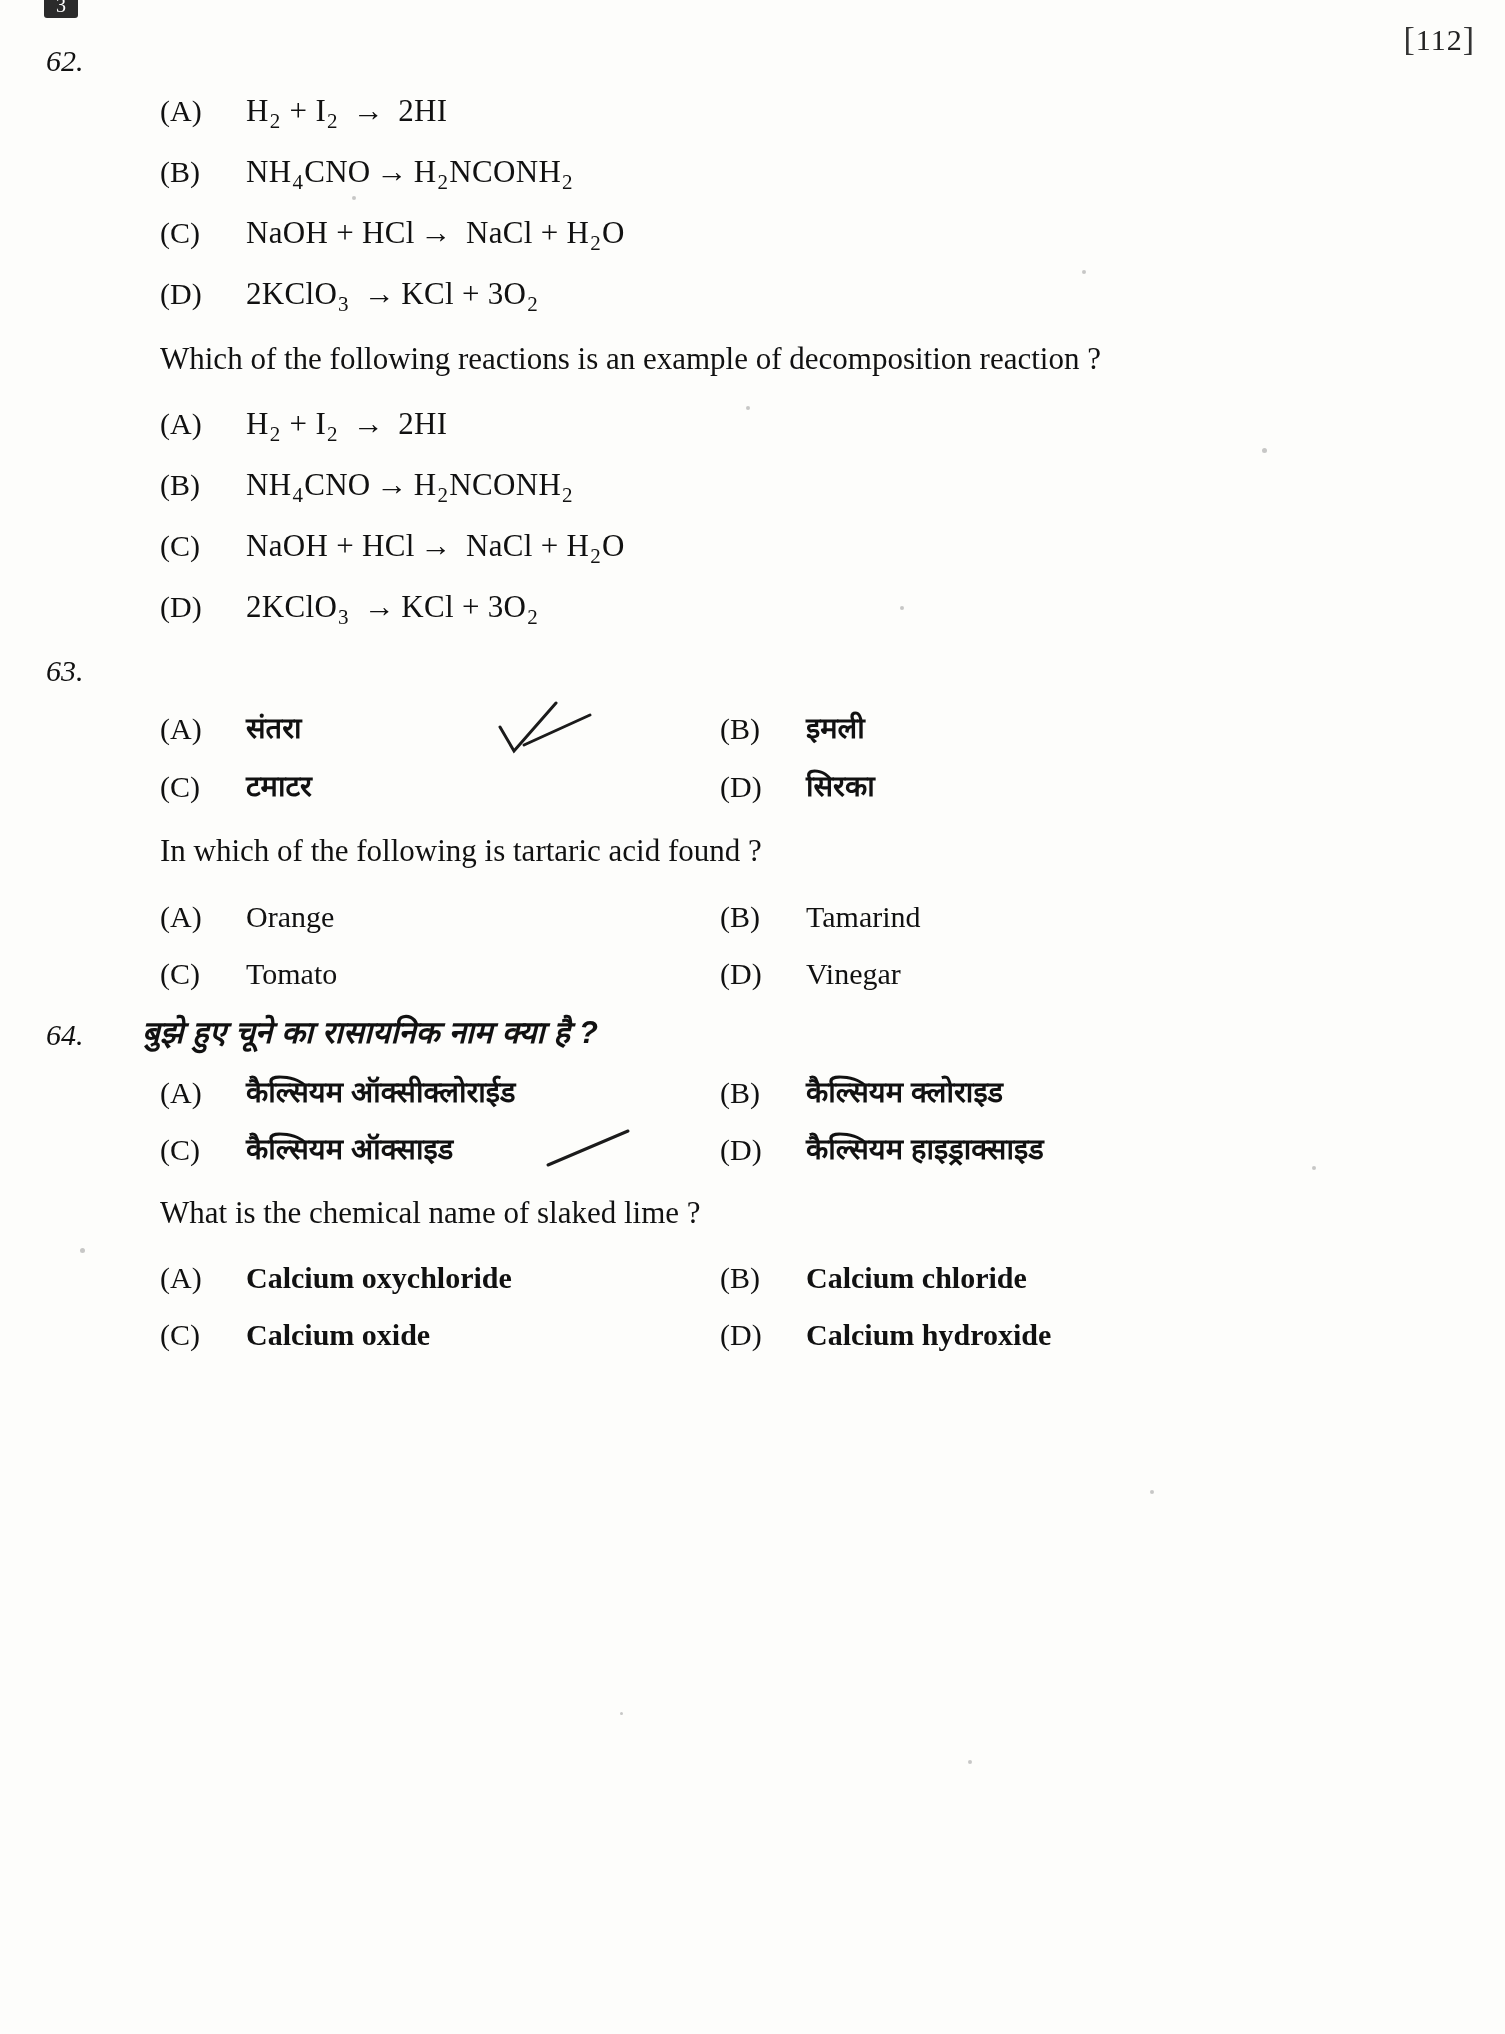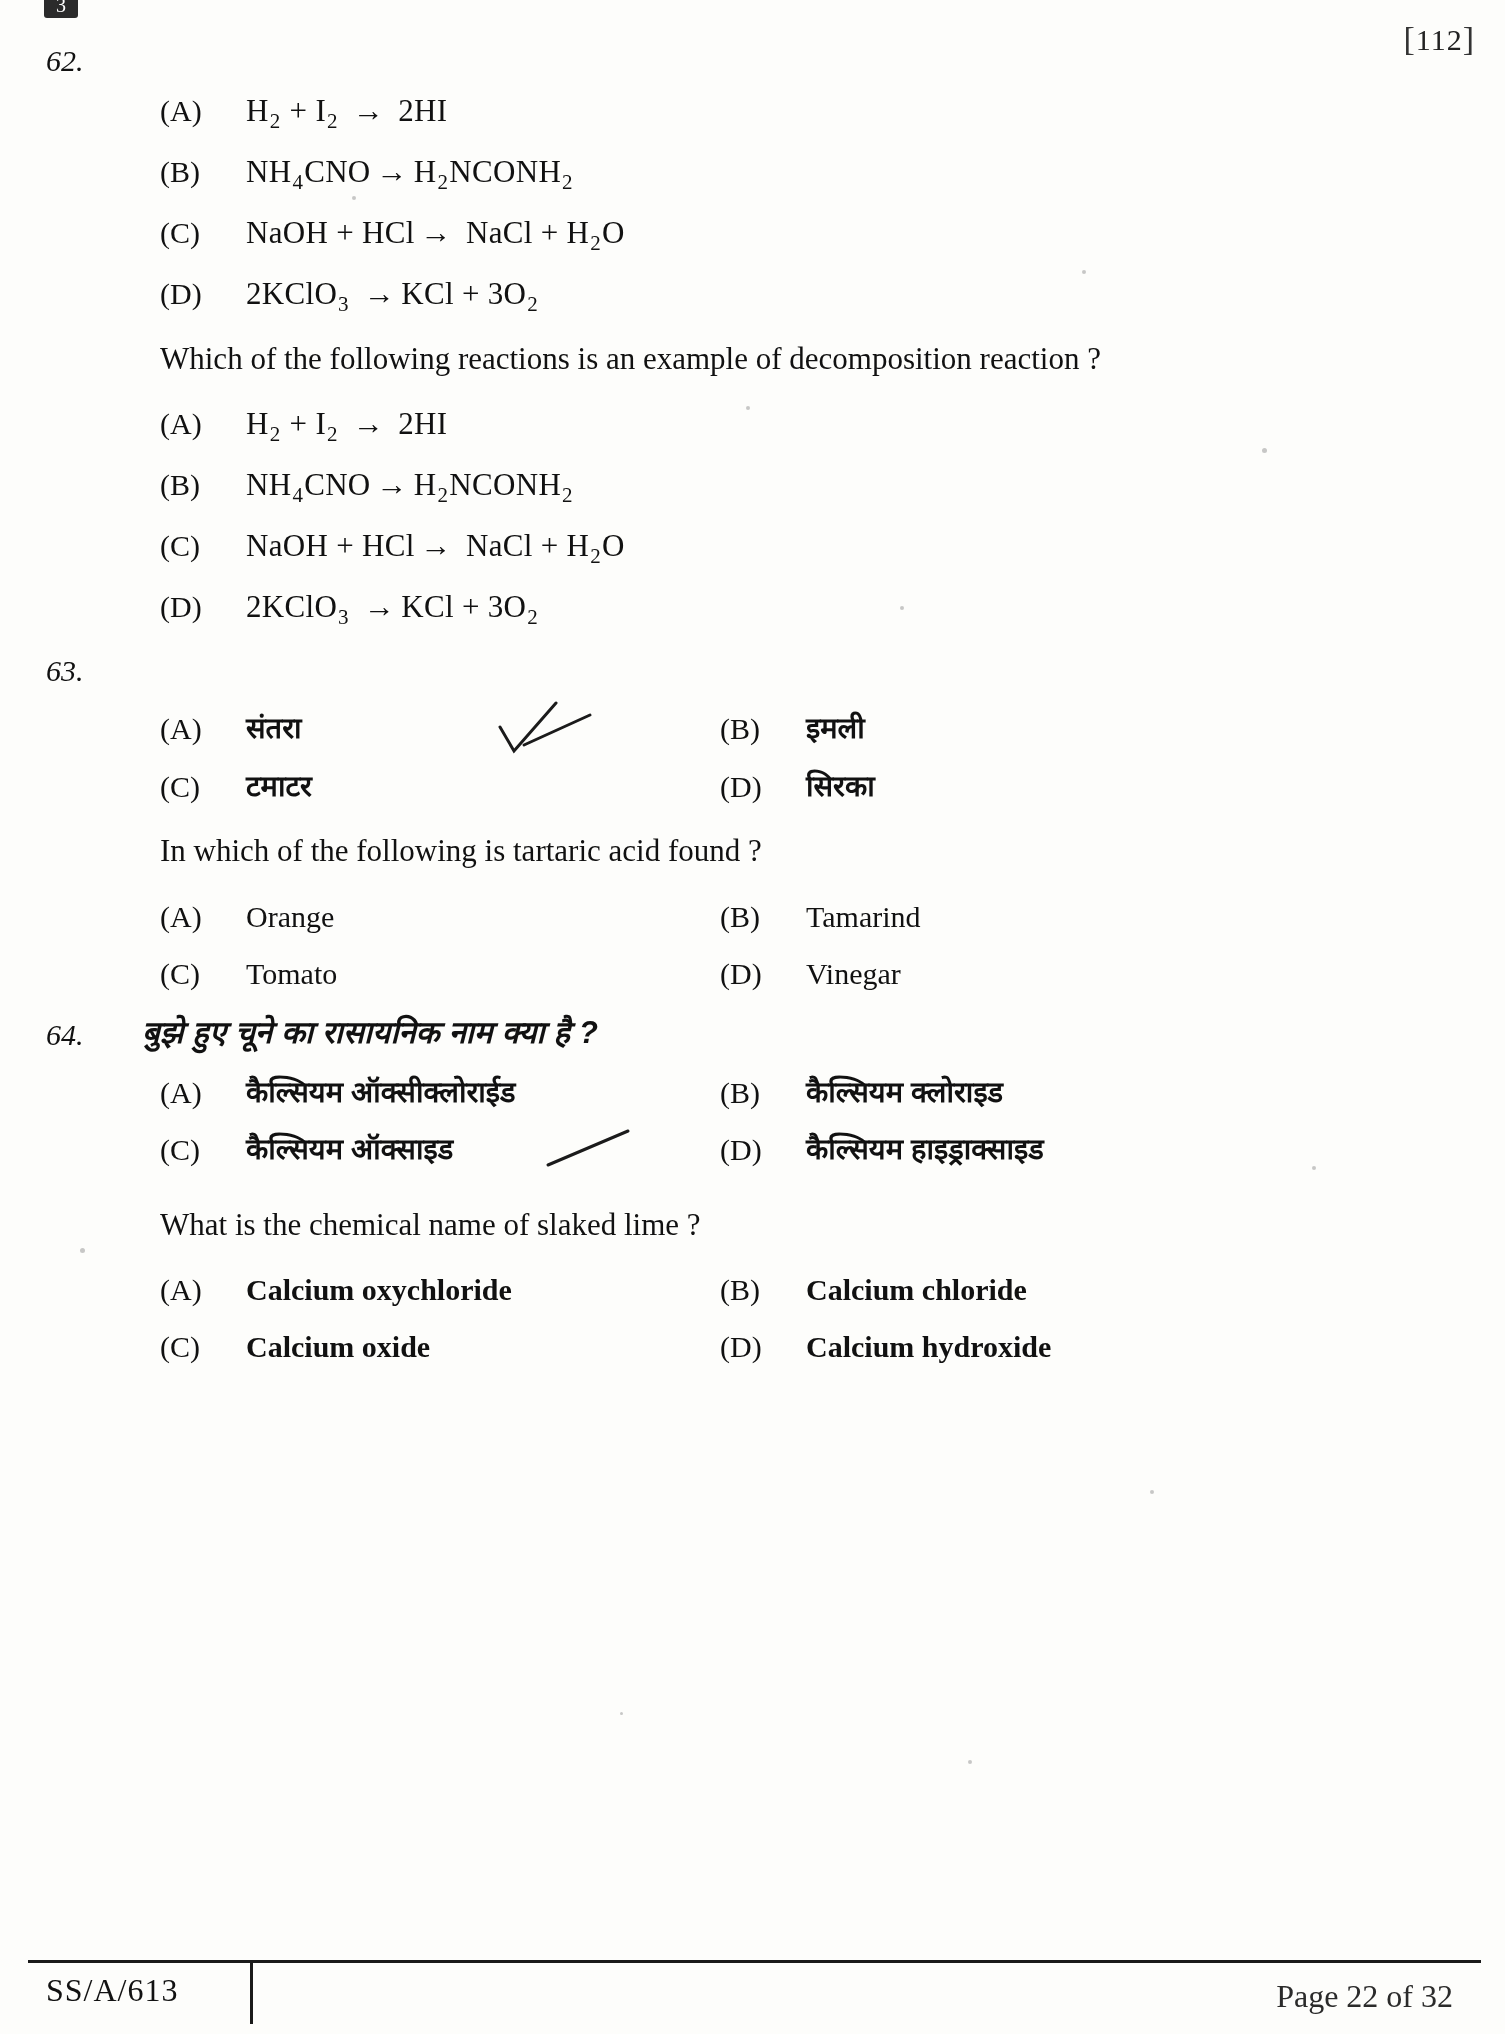--- a/index.html
+++ b/index.html
@@ -381,21 +381,21 @@
             <div class="opt-tag">(D)</div>
             <div class="opt-val hi">कैल्सियम हाइड्राक्साइड</div>
           </div>
         </div>
 
         <svg class="tick" style="left:498px; top:52px;" width="120" height="50" viewBox="0 0 120 50">
           <path d="M4 42 L84 8" stroke="#1b1b1b" stroke-width="3" fill="none" stroke-linecap="round"></path>
         </svg>
       </div>
 
-      <div class="qtext-en" style="margin-top:28px;">What is the chemical name of slaked lime ?</div>
+      <div class="qtext-en" style="margin-top:16px;">What is the chemical name of slaked lime ?</div>
 
       <div class="opts" style="margin-top:18px;">
         <div class="opt-row">
           <div class="opt opt-col-a">
             <div class="opt-tag">(A)</div>
             <div class="opt-val bold-en">Calcium oxychloride</div>
           </div>
           <div class="opt opt-col-b">
             <div class="opt-tag">(B)</div>
             <div class="opt-val bold-en">Calcium chloride</div>
@@ -420,20 +420,14 @@
   <div class="speck" style="left:1082px; top:270px; width:4px; height:4px;"></div>
   <div class="speck" style="left:1262px; top:448px; width:5px; height:5px;"></div>
   <div class="speck" style="left:746px; top:406px; width:4px; height:4px;"></div>
   <div class="speck" style="left:900px; top:606px; width:4px; height:4px;"></div>
   <div class="speck" style="left:80px; top:1248px; width:5px; height:5px;"></div>
   <div class="speck" style="left:1150px; top:1490px; width:4px; height:4px;"></div>
   <div class="speck" style="left:1312px; top:1166px; width:4px; height:4px;"></div>
   <div class="speck" style="left:968px; top:1760px; width:4px; height:4px;"></div>
   <div class="speck" style="left:620px; top:1712px; width:3px; height:3px;"></div>
 
-  <div class="footer">
-    <div class="footer-rule"></div>
-    <div class="footer-code-box"></div>
-    <div class="footer-code">SS/A/613</div>
-    <div class="footer-page">Page 22 of 32</div>
-  </div>
 
 </div>
 
 </body></html>

